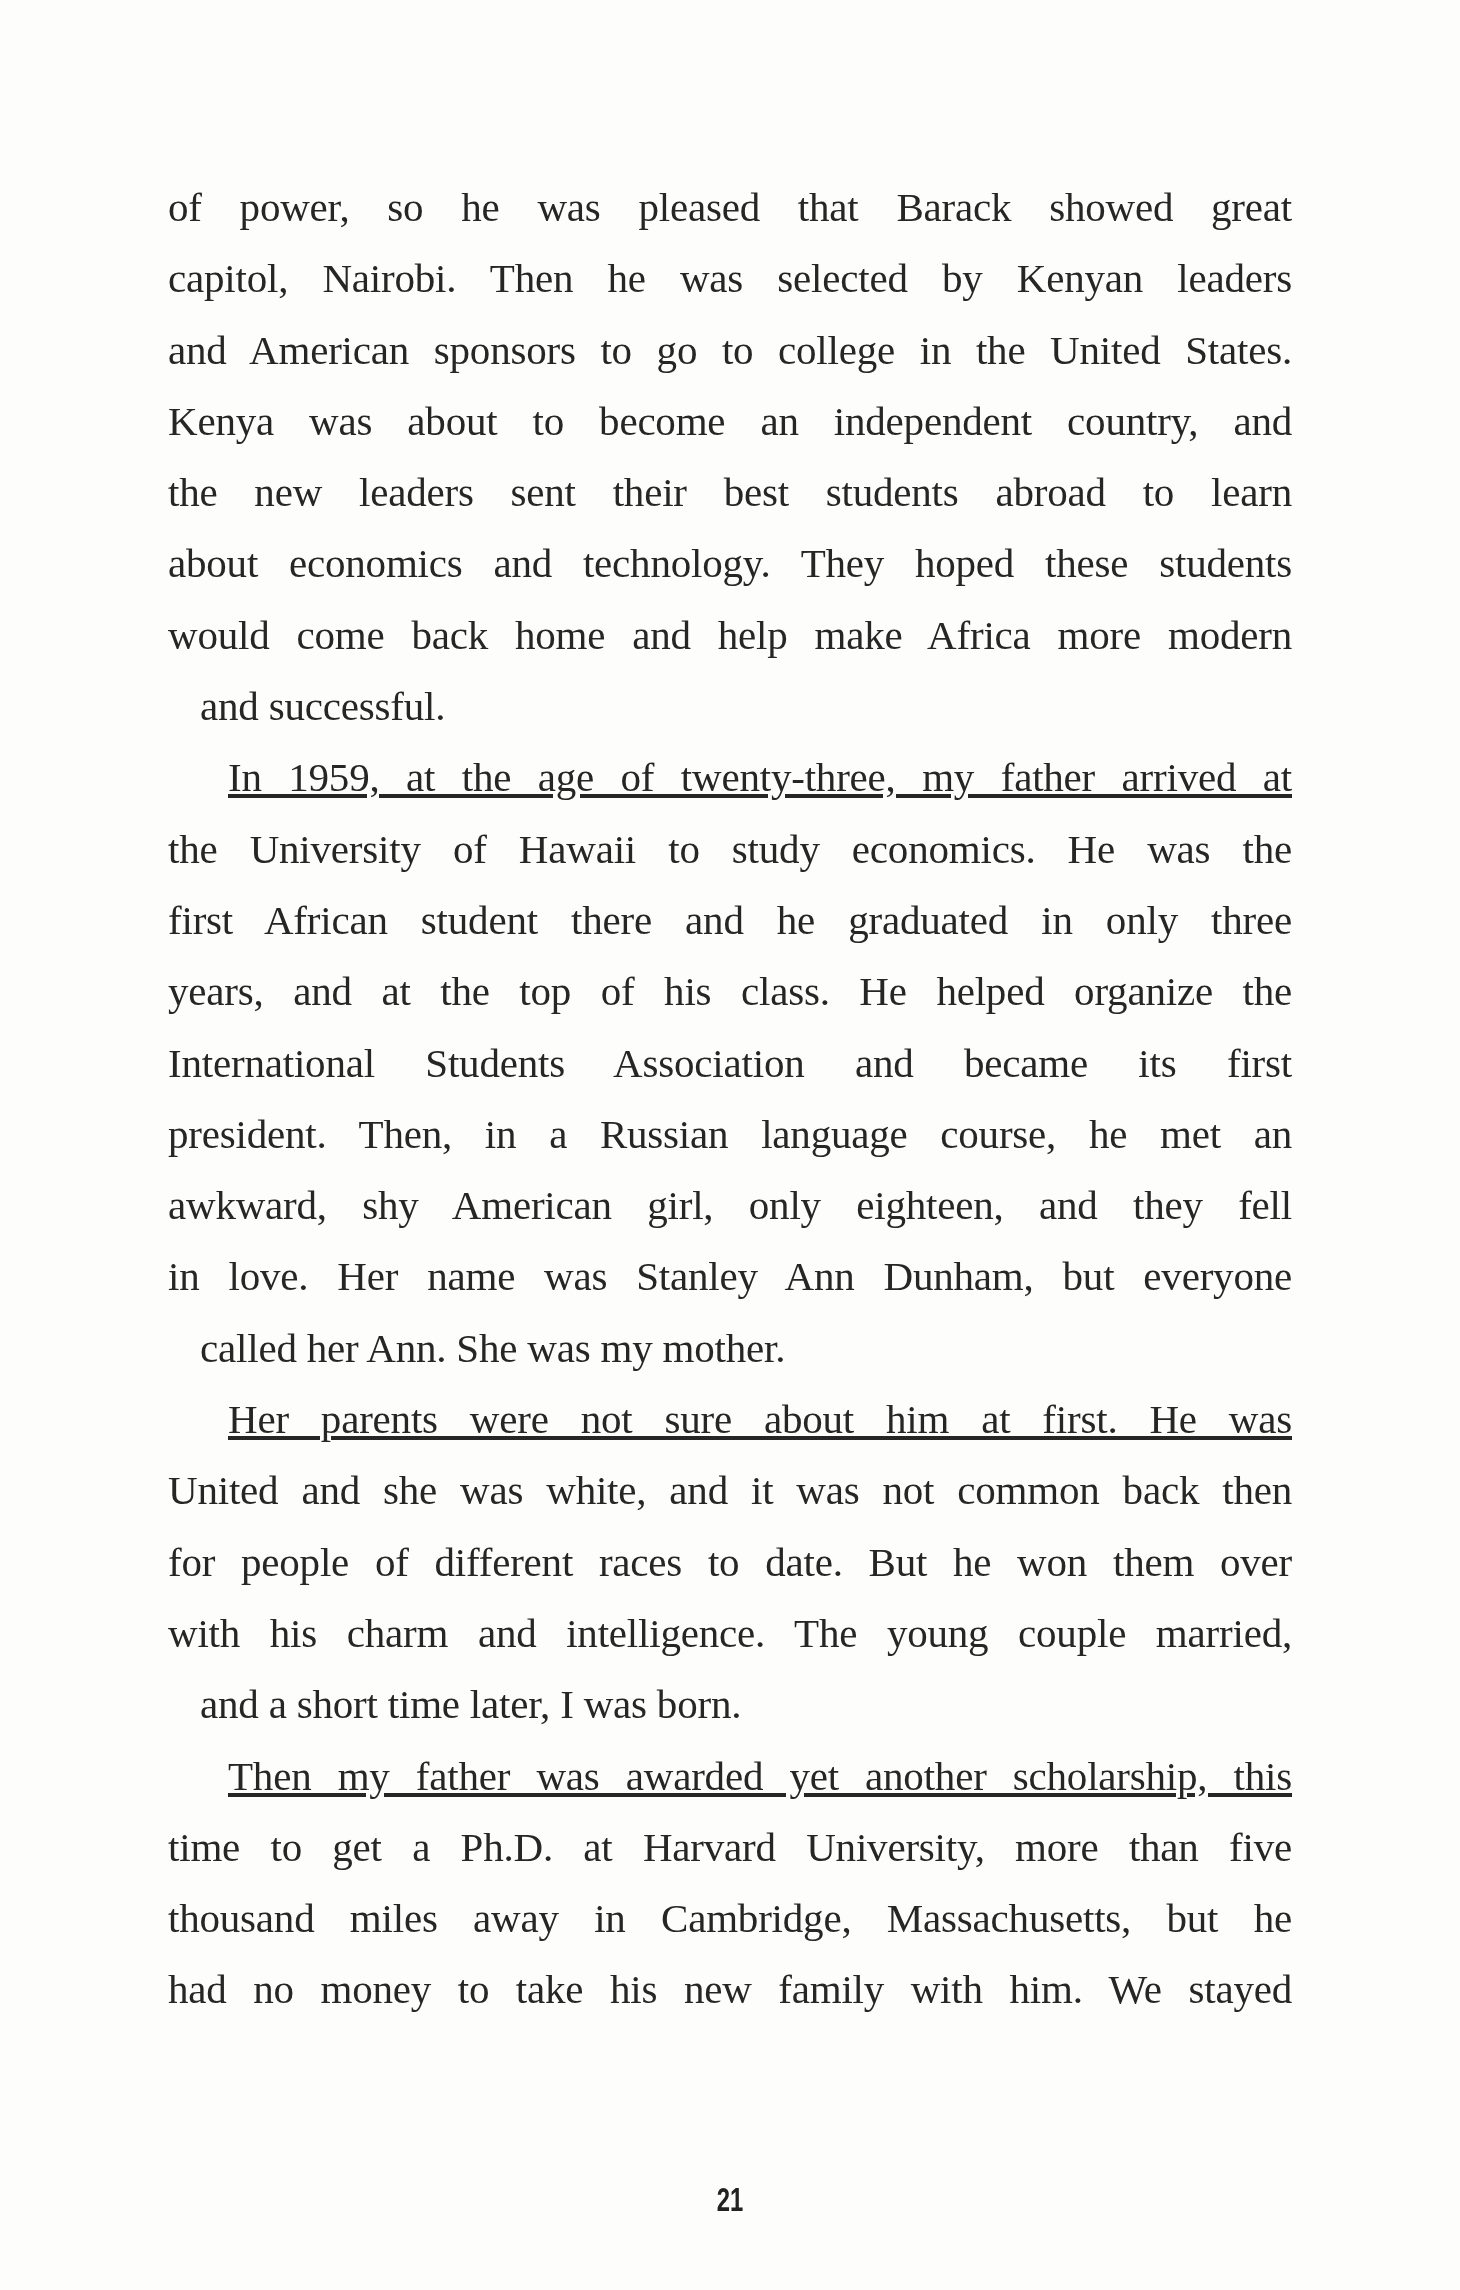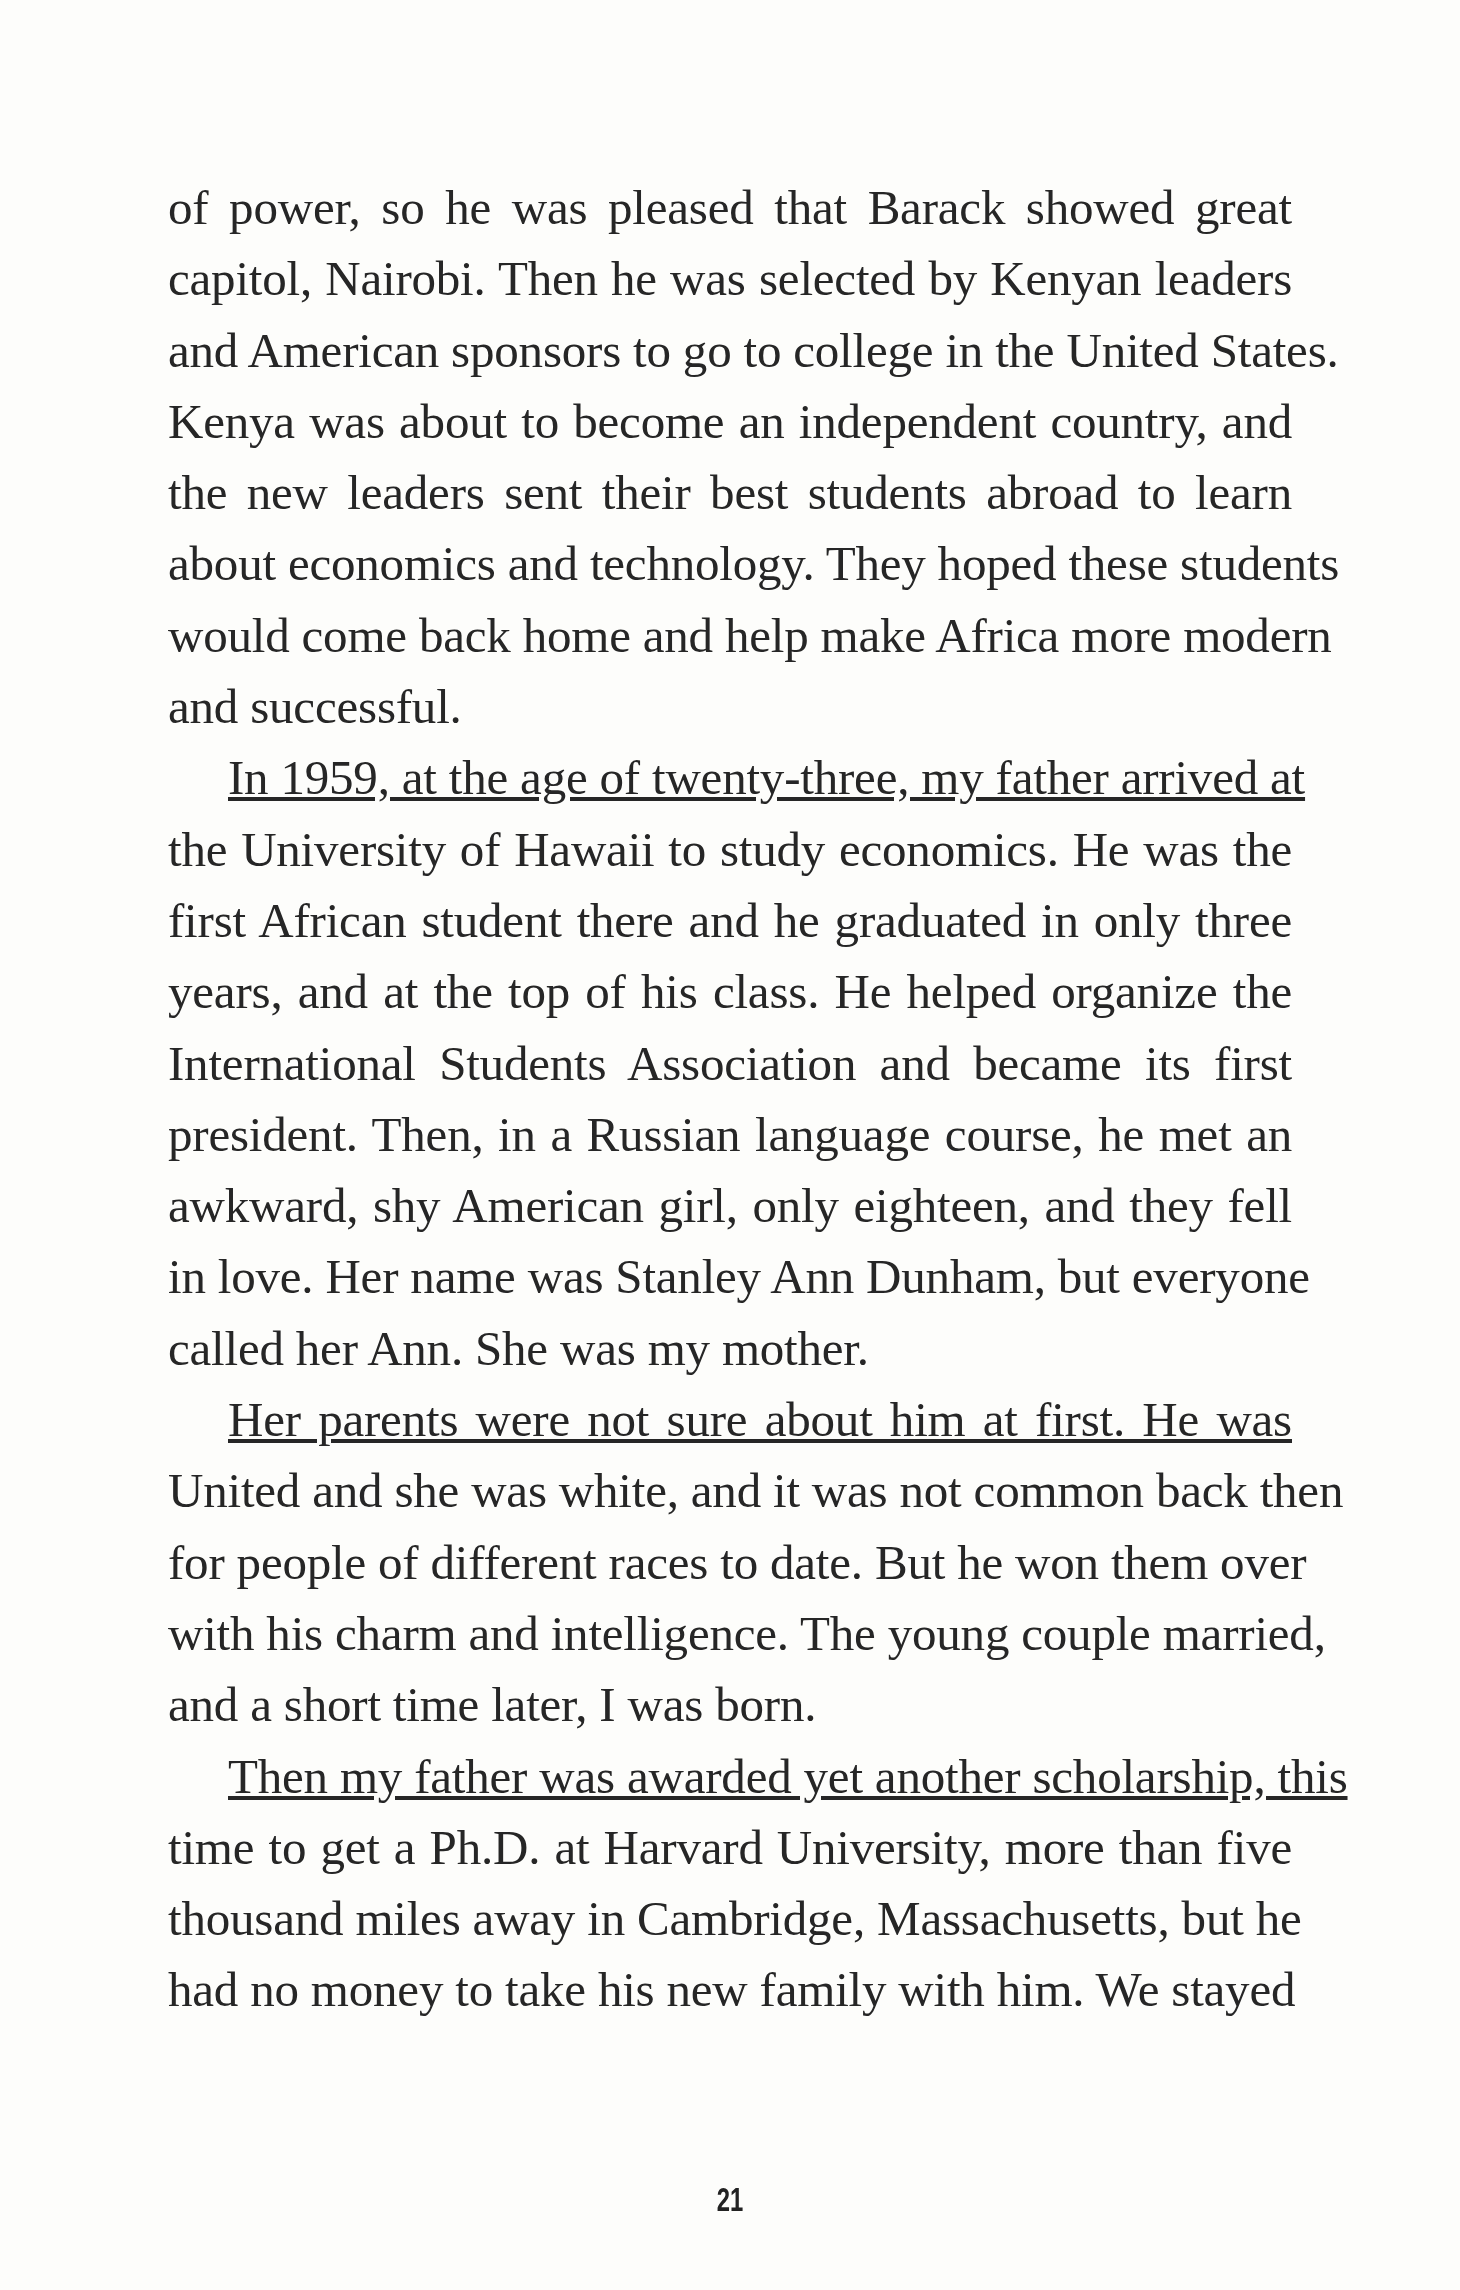--- a/index.html
+++ b/index.html
@@ -14,28 +14,28 @@
   .page { position: absolute; left: 0; top: 0; width: 1460px; height: 2290px; }
   .text-block {
     position: absolute;
     left: 168px;
     top: 172px;
     width: 1124px;
   }
   .line {
     height: 71.3px;
     line-height: 71.3px;
-    font-size: 49px;
+    font-size: 41px;
     white-space: nowrap;
     text-align: justify;
     text-align-last: justify;
     letter-spacing: -0.2px;
   }
   .line.indent { padding-left: 60px; text-decoration: underline; }
-  .line.last { text-align-last: left; }
+  .line.last { text-align-last: left; margin-left: 32px; }
   .page-number {
     position: absolute;
     left: 0; width: 1460px;
     top: 2180px;
     text-align: center;
     font-family: "Liberation Sans", "DejaVu Sans", sans-serif;
     font-weight: bold;
     font-size: 34px;
     transform: scaleX(0.7);
     color: #222;

